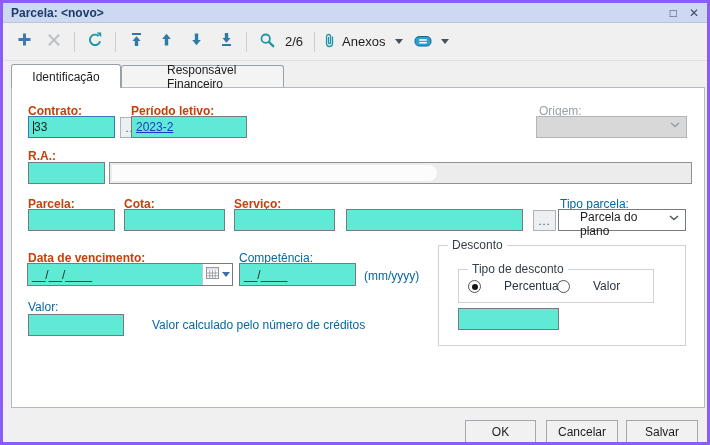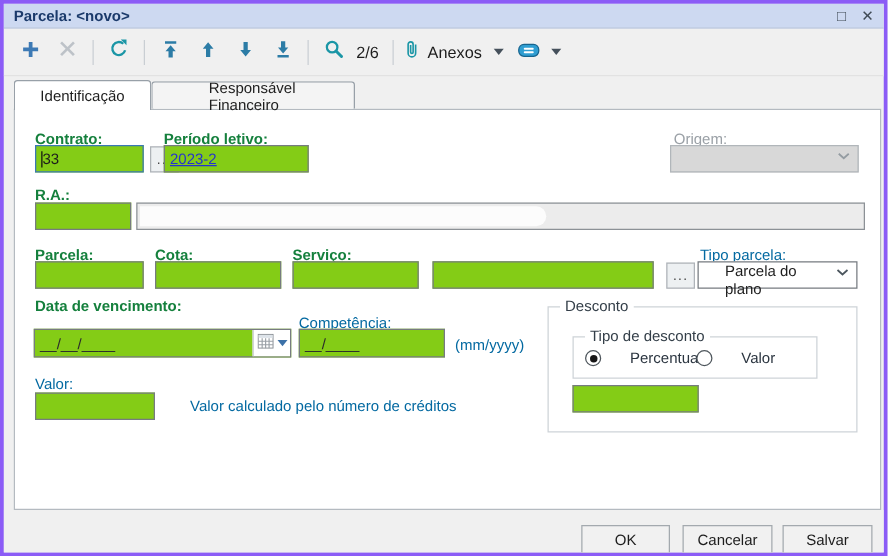--- a/index.html
+++ b/index.html
@@ -30,25 +30,25 @@
   .tab { box-sizing:border-box; border:1px solid #98a0a8; border-bottom:none; border-radius:3px 3px 0 0;
          font-size:12px; color:#1d1d1d; display:flex; align-items:center; justify-content:center; }
   .tab.active { width:110px; height:24px; background:#fff; margin-bottom:-1px; position:relative; z-index:3; }
   .tab.inactive { width:163px; height:22px; background:#f4f4f4;padding-left:45px; }
 
   
   .tabpanel { position:relative; margin:0 8px; width:694px; height:321px; box-sizing:border-box;
               background:#fff; border:1px solid #b4bac0; z-index:1; }
 
   .lbl { position:absolute; font-size:12px; white-space:nowrap; }
-  .lbl.b { font-weight:bold; color:#15803d; }
+  .lbl.b { font-weight:bold; color:#c2410c; }
   .lbl.r { color:#0369a1; }
   .lbl.dis { color:#9aa0a6; }
 
-  .inp { position:absolute; box-sizing:border-box; border:1px solid #767b80; background:#84cc16;
+  .inp { position:absolute; box-sizing:border-box; border:1px solid #767b80; background:#5eead4;
          font-size:12px; color:#1d1d1d; padding:0 4px; font-family:inherit; display:flex; align-items:center; }
   input.inp { display:inline-block; }
   .inp.focused { border-color:#3a77b5; }
   .caret-bar { display:inline-block; width:1px; height:13px; background:#111; margin-right:0px; }
   .linkval { color:#2433cf; text-decoration:underline; cursor:pointer; }
   .maskval { color:#2b2b2b; }
 
   .browse-btn { position:absolute; box-sizing:border-box; border:1px solid #aeb3b8; background:#edf0f2;
                 font-size:11px; color:#444; display:flex; align-items:center; justify-content:center;
                 font-family:inherit; letter-spacing:1px; }
@@ -208,21 +208,21 @@
     <input class="inp" style="left: 334px; top: 121px; width: 177px; height: 22px;">
     <button class="browse-btn" style="left:521px; top:122px; width:23px; height:21px;">...</button>
     <span class="lbl r" style="left:548px; top:109px;">Tipo parcela:</span>
     <div class="combo" style="left:546px; top:121px; width:128px; height:22px;">
       <span>Parcela do plano</span>
       <span><svg width="10" height="6" viewBox="0 0 10 6">
             <path d="M1 1l4 3.6L9 1" fill="none" stroke="#4c565e" stroke-width="1.4"></path>
           </svg></span>
     </div>
 
-    <span class="lbl b" style="left:16px; top:150px;">Data de vencimento:</span>
+    <span class="lbl b" style="left:16px; top:163px;">Data de vencimento:</span>
     <div class="inp" style="left:15px; top:175px; width:206px; height:23px; padding-right:0;">
       <span class="maskval">__/__/____</span>
       <span class="datebtn">
         <span><svg width="13" height="12" viewBox="0 0 14 13">
               <rect x="0.5" y="0.5" width="13" height="12" fill="#fff" stroke="#8a9096"></rect>
               <rect x="1" y="1" width="12" height="2.6" fill="#dde3e9"></rect>
               <path d="M0.5 6.5h13M0.5 9.5h13M4 3.8v8.7M7 3.8v8.7M10 3.8v8.7" stroke="#9aa0a6" fill="none"></path>
             </svg></span>
         <span class="mini-caret"></span>
       </span>

